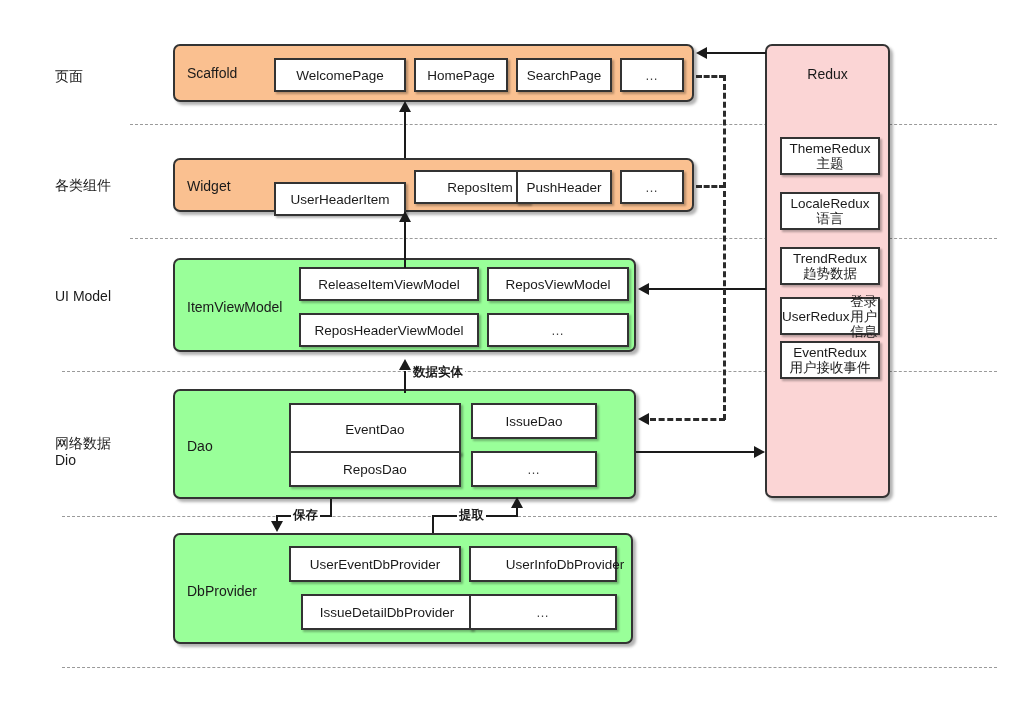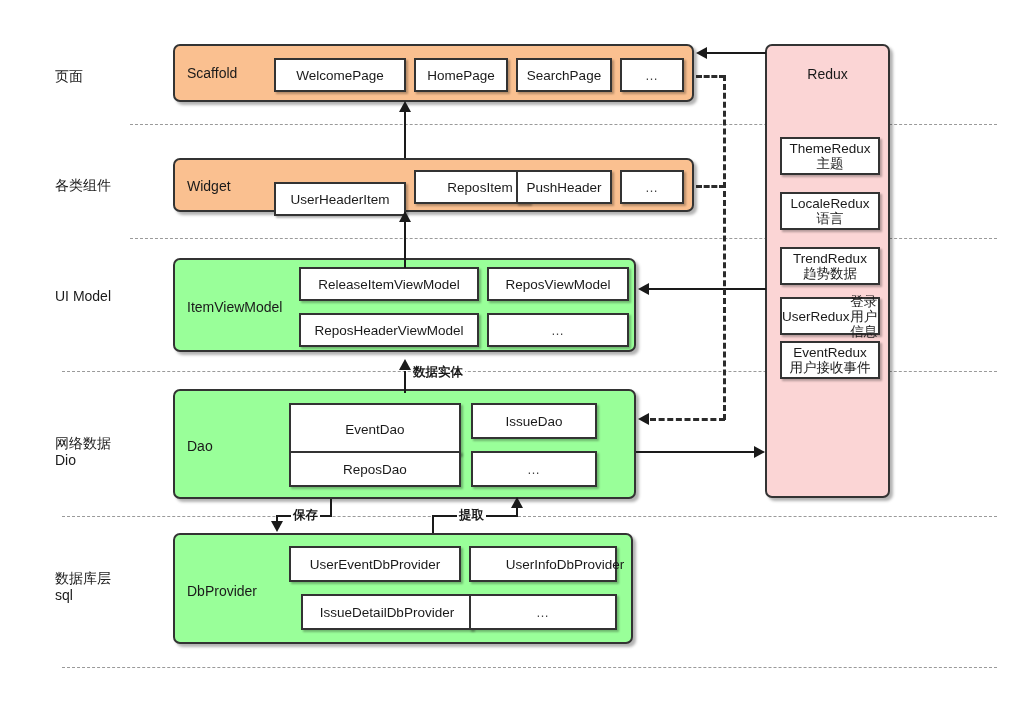--- a/index.html
+++ b/index.html
@@ -58,22 +58,20 @@
   <div class="sep" style="left:130px;top:238px;width:867px;"></div>
   <div class="sep" style="left:62px;top:371px;width:935px;"></div>
   <div class="sep" style="left:62px;top:516px;width:935px;"></div>
   <div class="sep" style="left:62px;top:667px;width:935px;"></div>
 
   <div class="layer-label" style="left:55px;top:68px;width:100px;">页面</div>
   <div class="layer-label" style="left:55px;top:177px;width:100px;">各类组件</div>
   <div class="layer-label" style="left:55px;top:288px;width:100px;">UI Model</div>
   <div class="layer-label" style="left:55px;top:435px;width:100px;">网络数据
 Dio</div>
-  <div class="layer-label" style="left:55px;top:570px;width:100px;">数据库层
-sql</div>
 
   <div class="band orange" style="left:173px;top:44px;width:521px;height:58px;">
     <div class="band-title" style="left:12px;top:19px;">Scaffold</div>
     <div class="chip" style="left:99px;top:12px;width:132px;height:34px;">WelcomePage</div>
     <div class="chip" style="left:239px;top:12px;width:94px;height:34px;">HomePage</div>
     <div class="chip" style="left:341px;top:12px;width:96px;height:34px;">SearchPage</div>
     <div class="chip ellipsis" style="left:445px;top:12px;width:64px;height:34px;">…</div>
   </div>
 
   <div class="band orange" style="left:173px;top:158px;width:521px;height:54px;">

